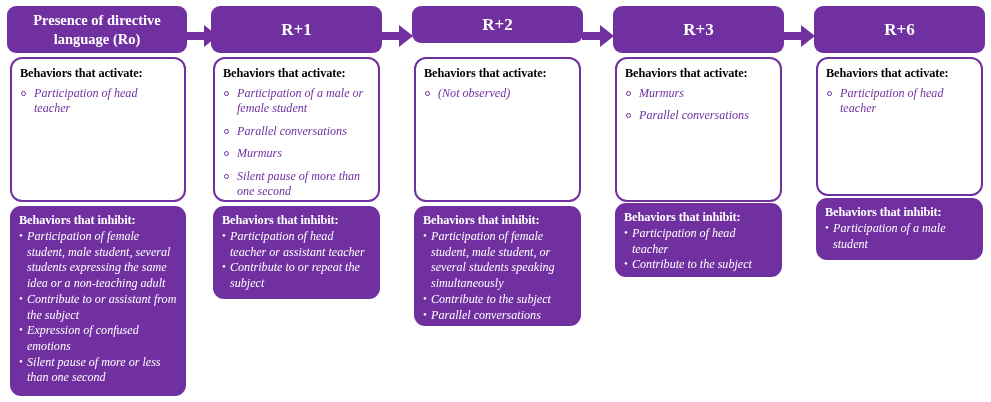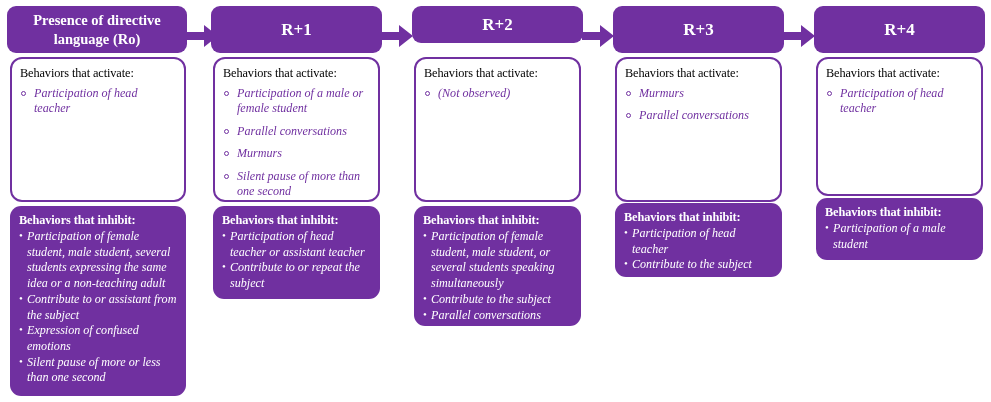--- a/index.html
+++ b/index.html
@@ -47,21 +47,21 @@
     position: absolute;
     background: #ffffff;
     border: 2.1px solid #7030A0;
     border-radius: 12px;
     box-sizing: border-box;
     padding: 7px 8px 6px 8px;
     overflow: hidden;
   }
   .activate-title {
     color: #000000;
-    font-weight: normal;
+    font-weight: bold;
     font-size: 12.3px;
     margin-bottom: 5px;
     letter-spacing: -0.1px;
   }
   .activate-list {
     list-style: none;
     margin: 0;
     padding: 0;
   }
   .activate-list li {
@@ -245,21 +245,21 @@
   </div>
 
   <div class="arrow" style="left:783px;">
     <svg width="32" height="22" viewBox="0 0 32 22">
       <path d="M0 7 L18 7 L18 0 L32 11 L18 22 L18 15 L0 15 Z" fill="#7030A0"></path>
     </svg>
   </div>
 
   <div class="column">
     <div class="header-box short-title" style="left:814px; width:171px; height:47px;">
-      <span>R+4</span>
+      <span>R+6</span>
     </div>
 
     <div class="activate-box" style="left:816px; top:57px; width:167px; height:139px;">
       <div class="activate-title">Behaviors that activate:</div>
       <ul class="activate-list">
         <li>Participation of head teacher</li>
       </ul>
     </div>
 
     <div class="inhibit-box" style="left:816px; top:198px; width:167px; height:62px;">

